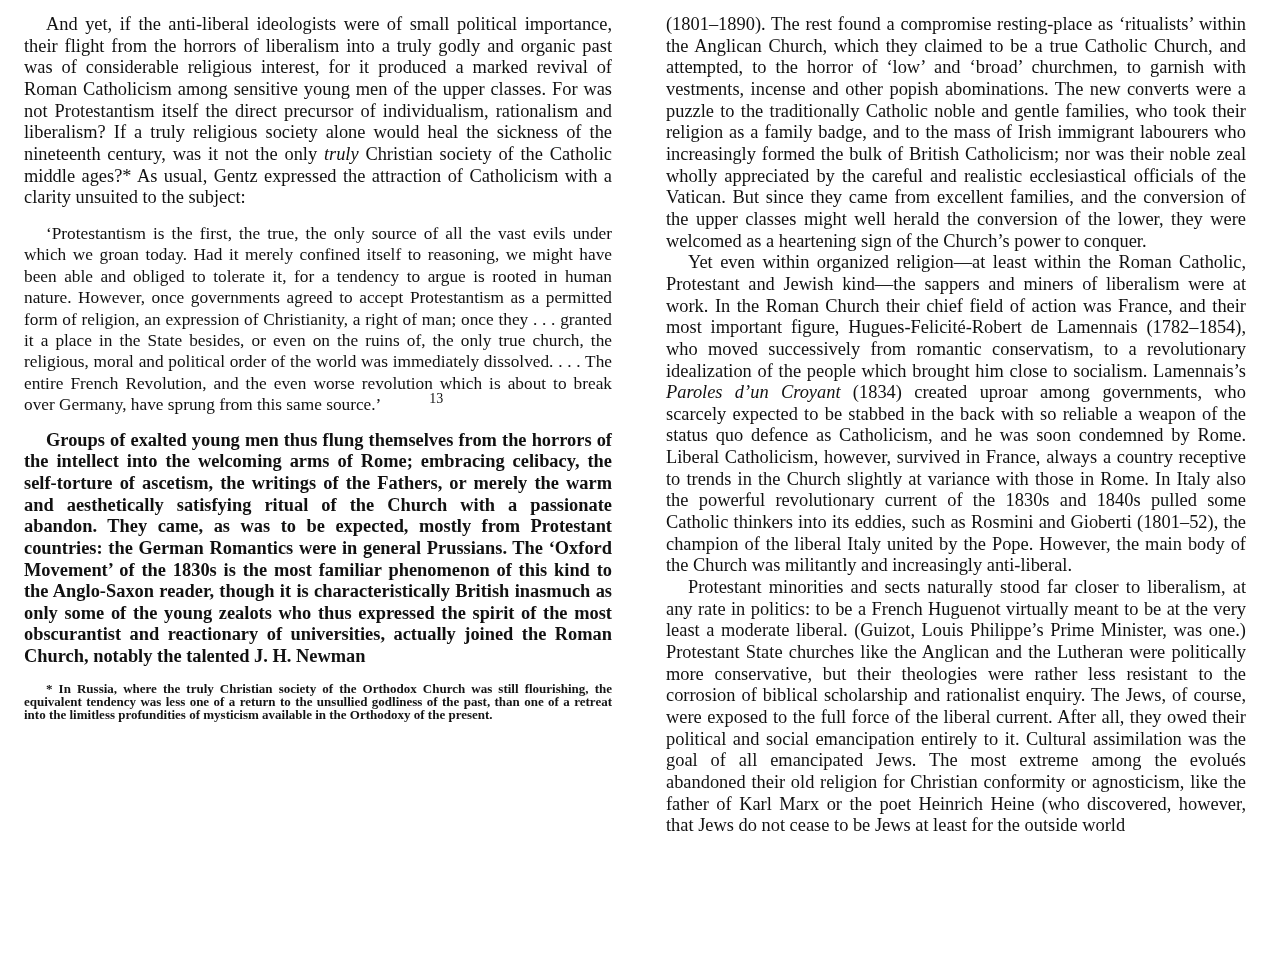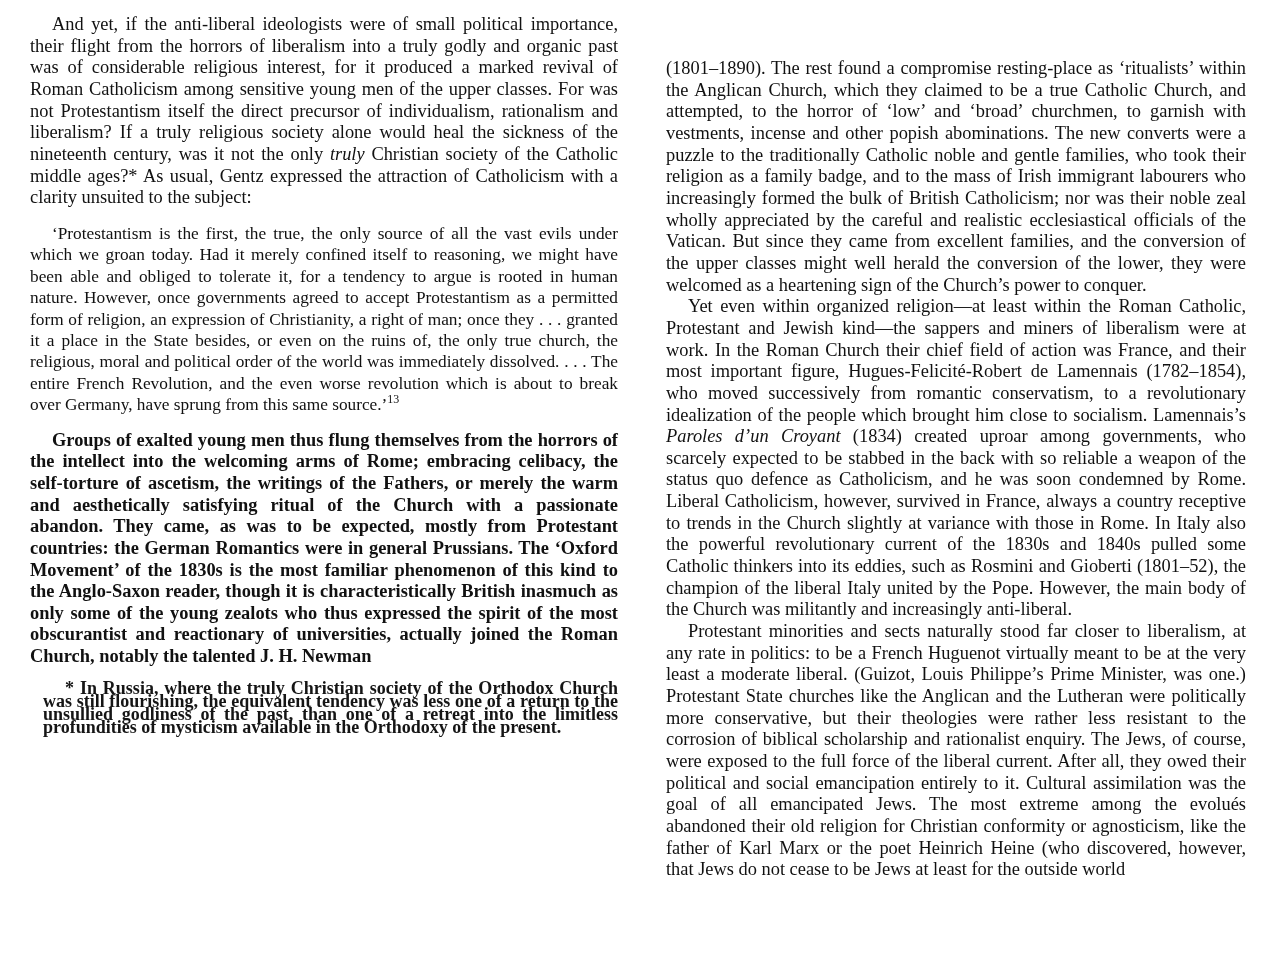--- a/index.html
+++ b/index.html
@@ -13,63 +13,63 @@
       position: relative;
       overflow: hidden;
       color: #111111;
       font-family: "Liberation Serif", "DejaVu Serif", serif;
     }
     .column {
       position: absolute;
       top: 14px;
     }
     .col-left {
-      left: 30px;
+      left: 24px;
       width: 588px;
     }
     .col-right {
       left: 666px;
       width: 580px;
     }
     .para {
       margin: 0;
       font-size: 18.4px;
       line-height: 21.65px;
       text-align: justify;
       text-indent: 22px;
       hyphens: manual;
     }
     .para.no-indent {
       text-indent: 0;
-      margin-top: 44px;
     }
     .para.after-block {
       margin-top: 14px;
       font-weight: bold;
     }
     .quote {
       margin: 14px 0 0 0;
       font-size: 17.3px;
       line-height: 21.4px;
       text-align: justify;
       text-indent: 22px;
     }
     .footnote {
-      margin: 14px 0 0 13px;
-      font-size: 18px;
+      margin: 14px 0 0 0;
+      font-size: 13px;
       line-height: 13.2px;
       font-weight: bold;
       text-align: justify;
       text-indent: 22px;
       color: #151515;
     }
     .sup {
-      font-size: 12px;
+      font-size: 14px;
       vertical-align: super;
       line-height: 0;
+      margin-left: 48px;
     }
     .marker {
       font-weight: normal;
     }
     em {
       font-style: italic;
     }
   </style>
 </head>
 <body>

